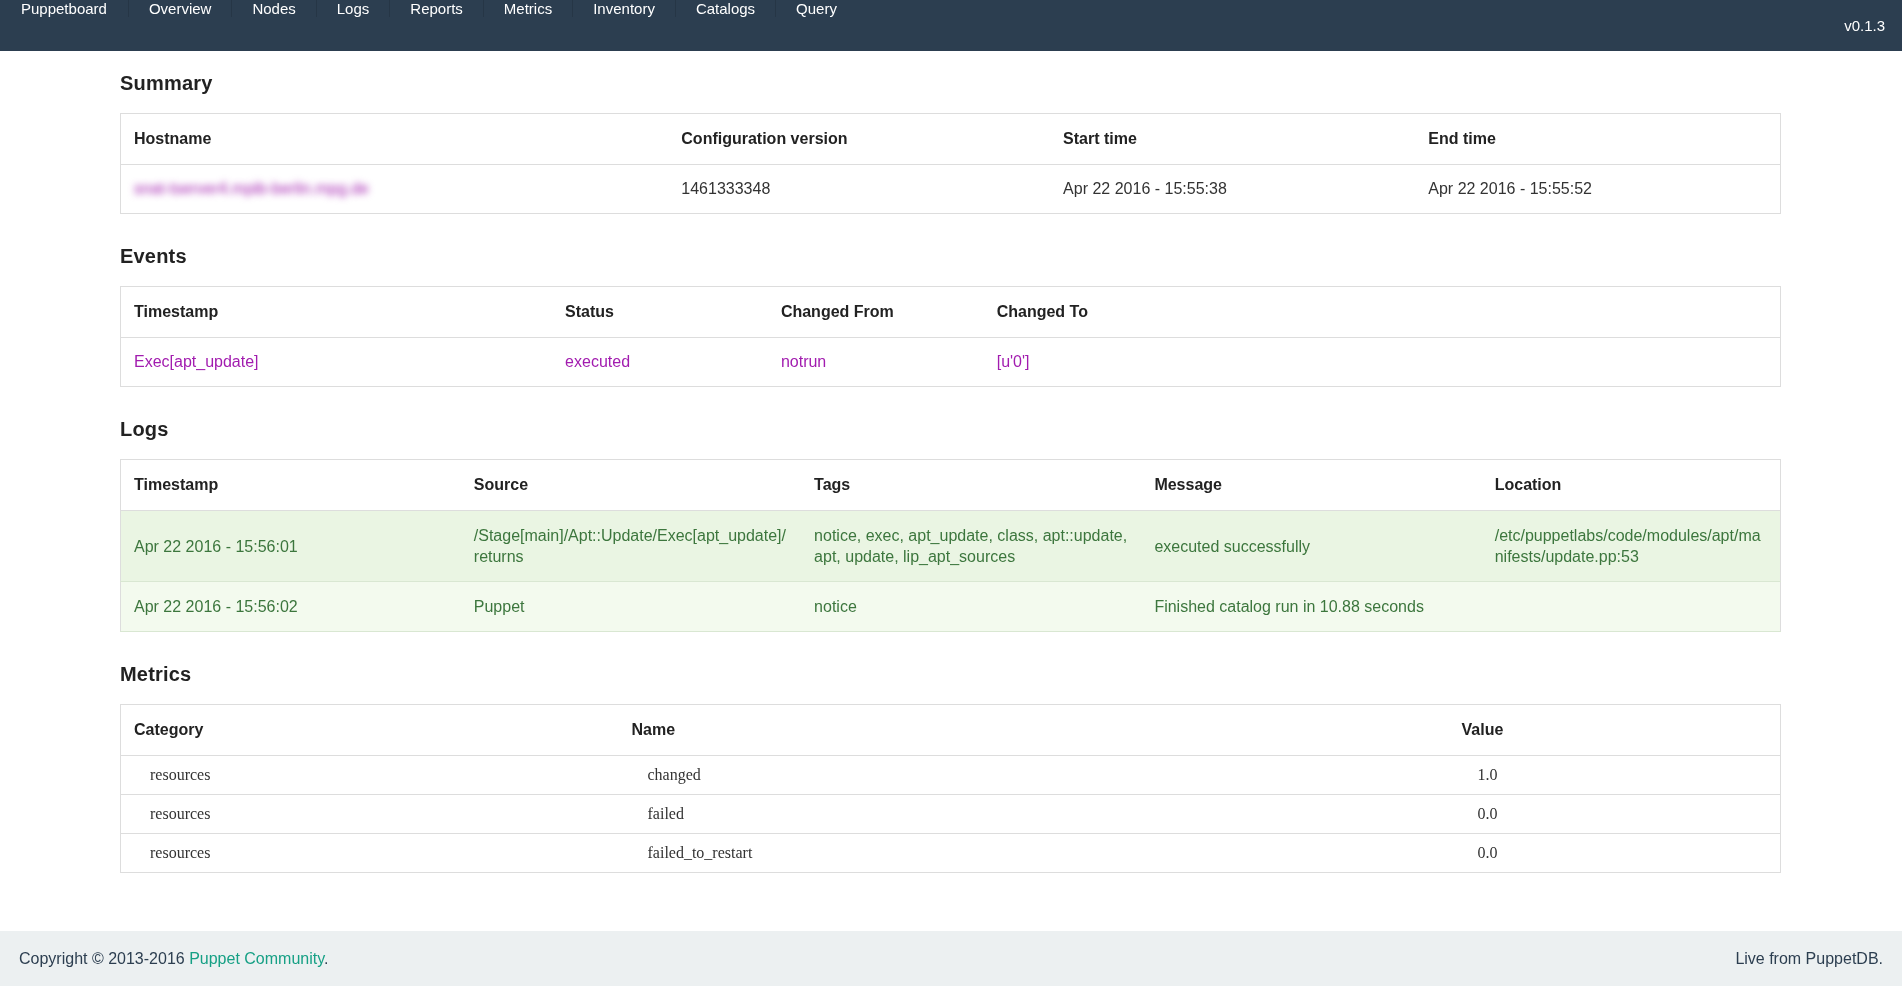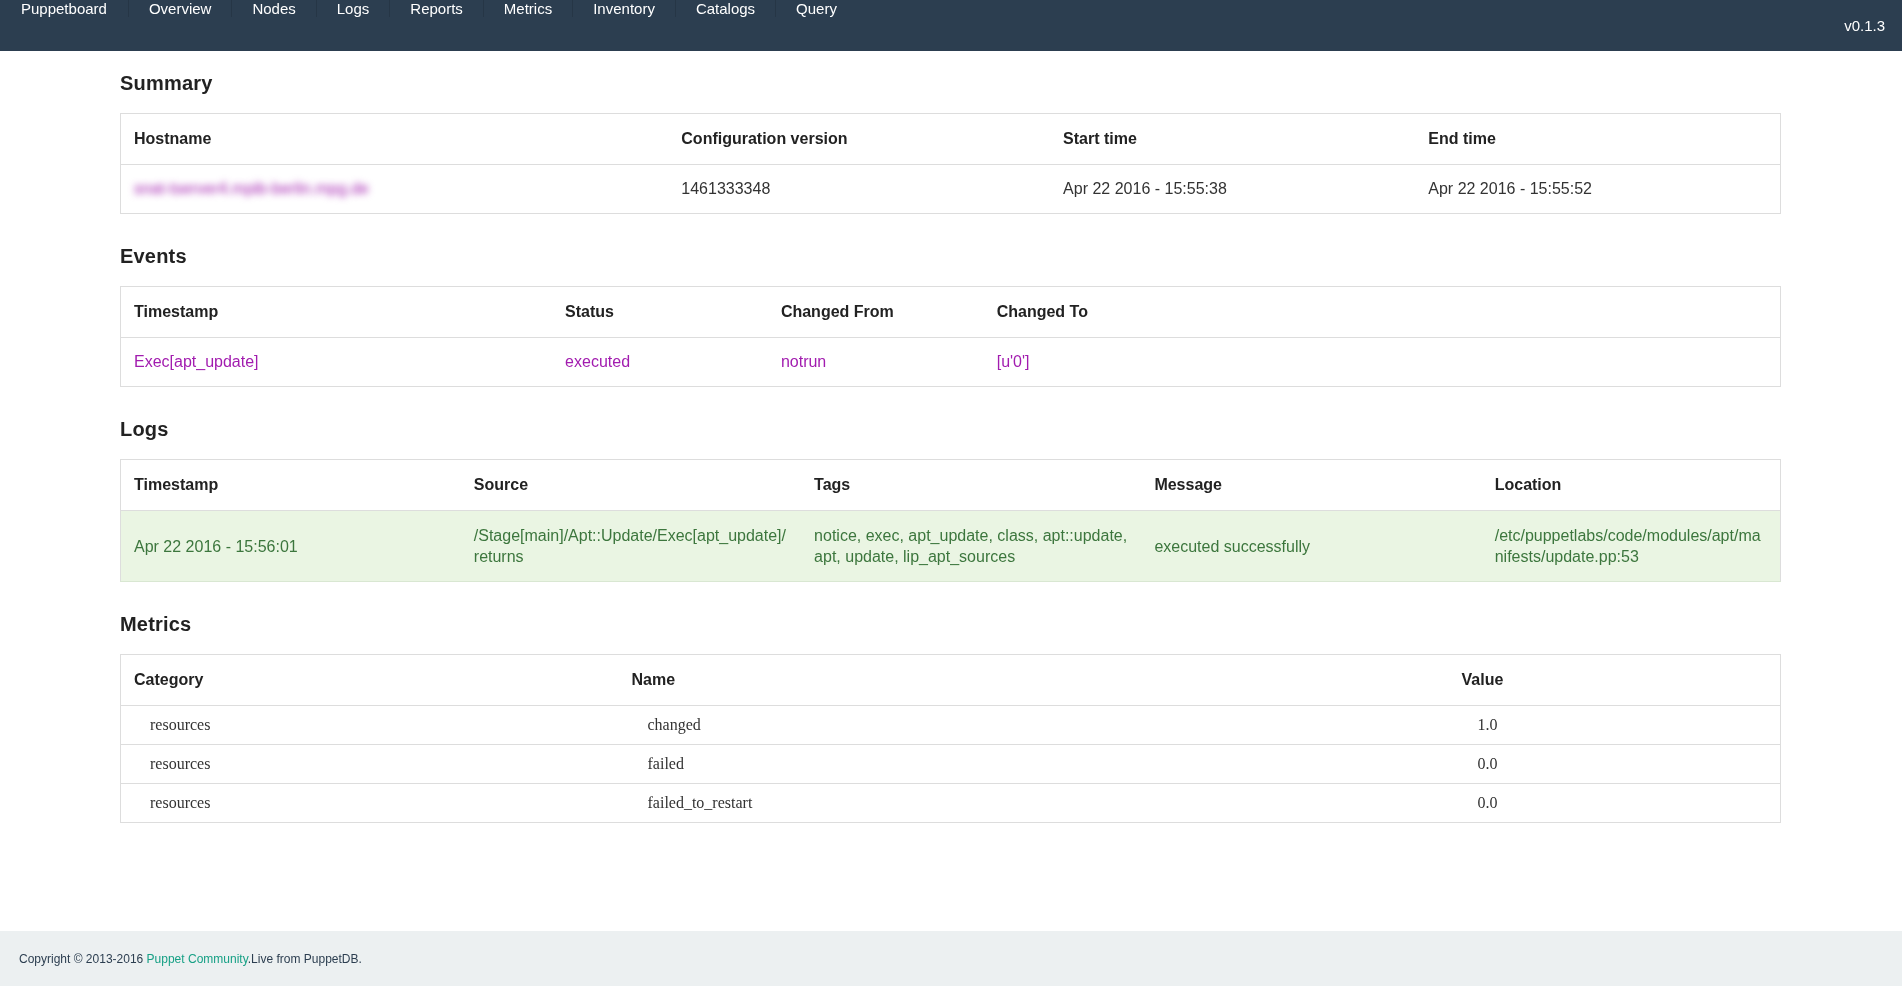--- a/index.html
+++ b/index.html
@@ -95,23 +95,23 @@
   table.metrics td { padding: 10px 29px; font-family: Liberation Serif, serif; }
 
   
   .footer {
     position: absolute;
     left: 0; right: 0; bottom: 0;
     height: 55px;
     background: #ecf0f1;
     display: flex;
     align-items: center;
-    justify-content: flex-start;
+    justify-content: space-between;
     padding: 0 19px;
-    font-size: 12px;
+    font-size: 16px;
     color: #2c3e50;
   }
   .footer a.footer-link { color: #16a085; text-decoration: none; cursor: pointer; }
 </style>
 </head>
 <body>
 
 <div class="navbar">
   <div class="nav-left">
     <div class="nav-item">
@@ -220,20 +220,27 @@
       </tr>
     </thead>
     <tbody>
       <tr class="log-odd">
         <td>Apr 22 2016 - 15:56:01</td>
         <td>/Stage[main]/Apt::Update/Exec[apt_update]/returns</td>
         <td>notice, exec, apt_update, class, apt::update, apt, update, lip_apt_sources</td>
         <td>executed successfully</td>
         <td>/etc/puppetlabs/code/modules/apt/manifests/update.pp:53</td>
       </tr>
+      <tr class="log-even">
+        <td>Apr 22 2016 - 15:56:02</td>
+        <td>Puppet</td>
+        <td>notice</td>
+        <td>Finished catalog run in 10.88 seconds</td>
+        <td></td>
+      </tr>
     </tbody>
   </table>
 
   <h2 class="section-title">Metrics</h2>
   <table class="metrics">
     <colgroup>
         <col style="width:30%">
         <col style="width:50%">
         <col style="width:20%">
       </colgroup>

